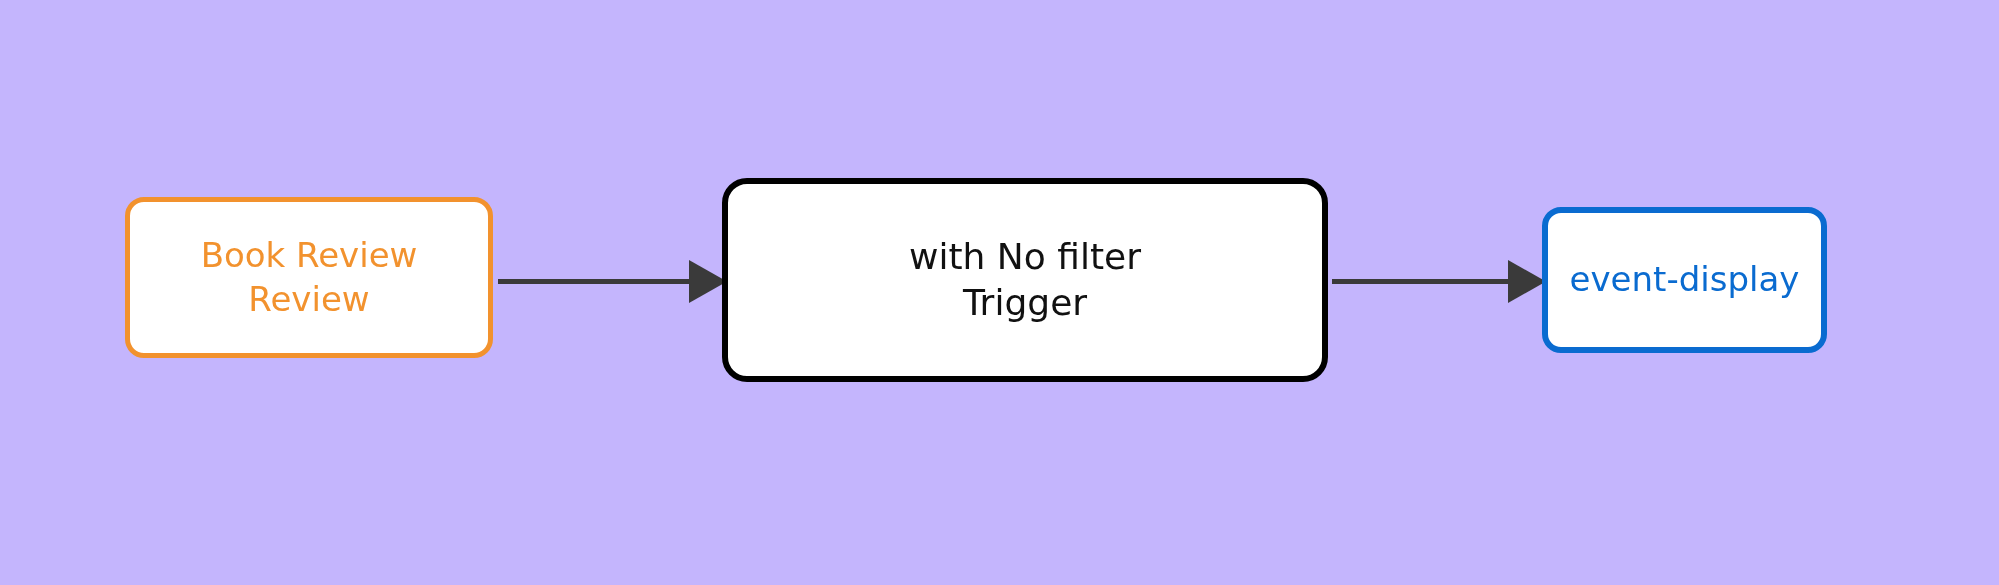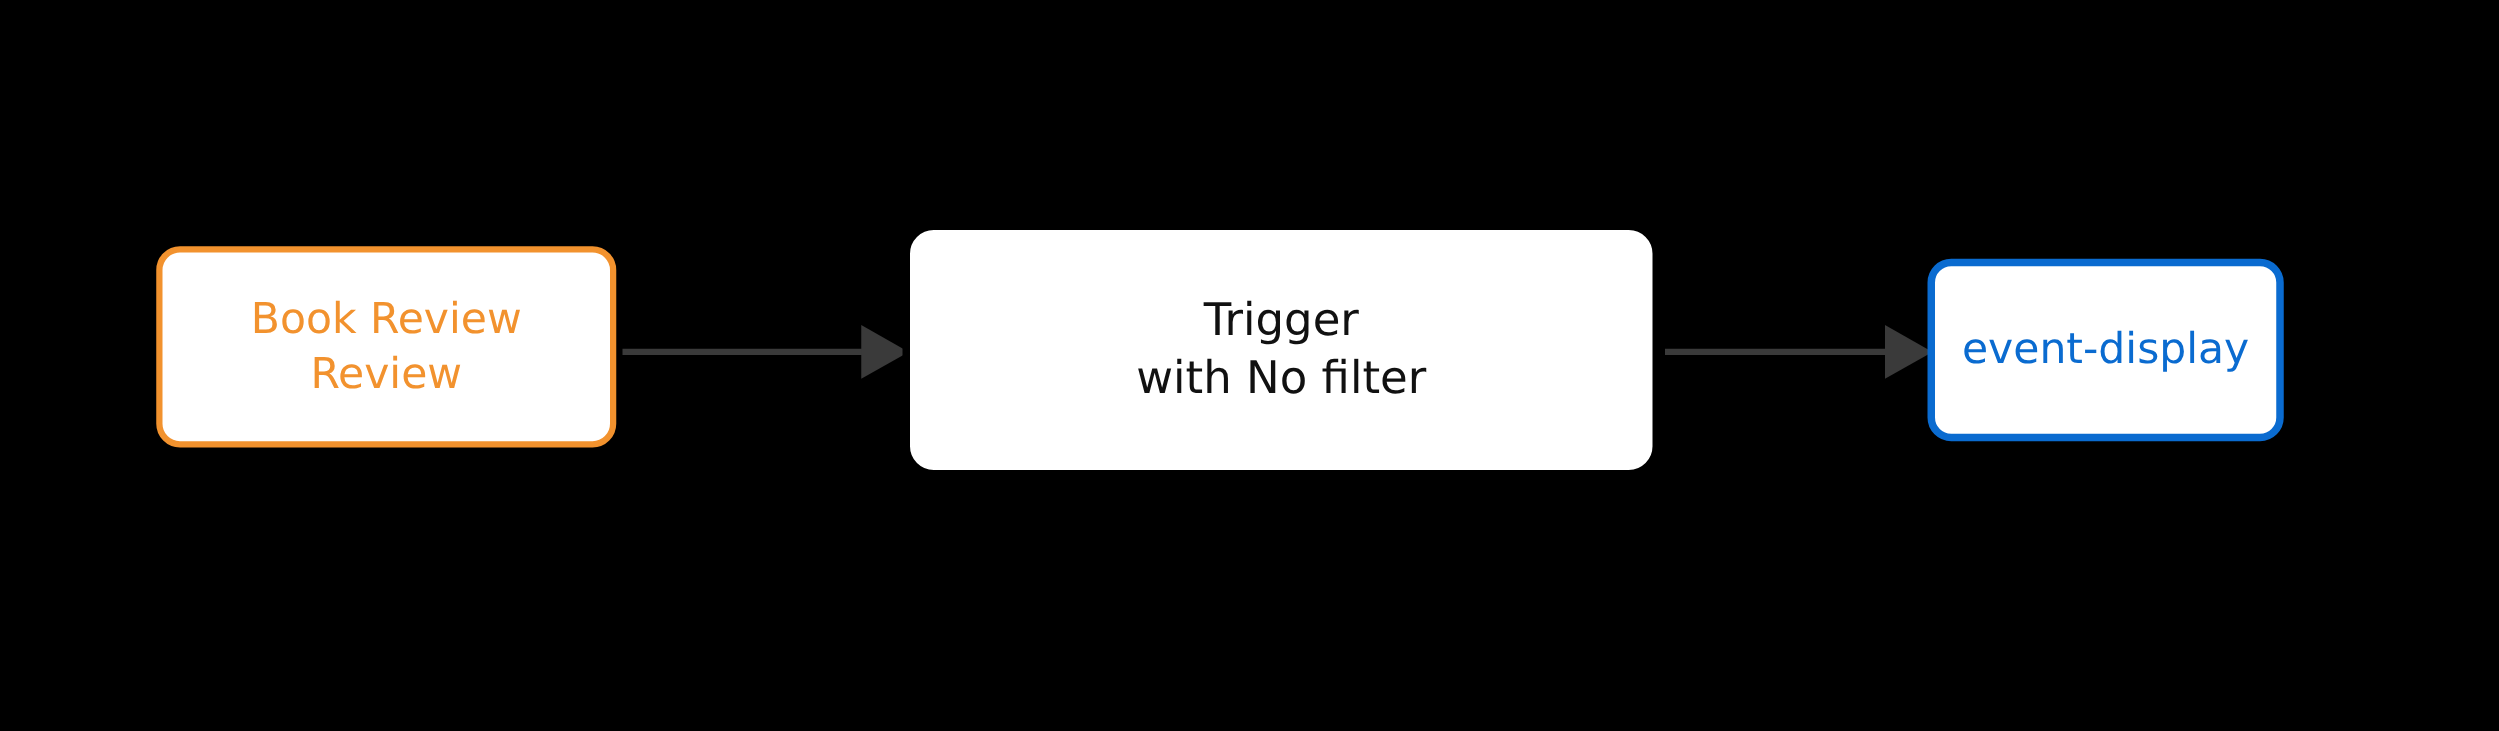--- a/index.html
+++ b/index.html
@@ -7,21 +7,21 @@
     padding: 0;
     background: #ffffff;
   }
   body {
     font-family: "DejaVu Sans", "Liberation Sans", sans-serif;
   }
   #canvas {
     position: relative;
     width: 1999px;
     height: 585px;
-    background: #000000;
+    background: #c4b5fd;
     overflow: hidden;
   }
   .node {
     position: absolute;
     box-sizing: border-box;
     display: flex;
     flex-direction: column;
     align-items: center;
     justify-content: center;
     background: #ffffff;
@@ -96,22 +96,22 @@
     <span class="line">Book Review</span>
     <span class="line">Review</span>
   </div>
 
   <svg class="edge" id="edge-broker-trigger" viewBox="0 0 235 55" width="235" height="55" xmlns="http://www.w3.org/2000/svg">
     <line x1="3" y1="26.5" x2="200" y2="26.5" stroke="#3A3A3A" stroke-width="5"></line>
     <polygon points="194,5 232,26.5 194,48" fill="#3A3A3A"></polygon>
   </svg>
 
   <div class="node" id="node-trigger">
+    <span class="line">with No filter</span>
     <span class="line">Trigger</span>
-    <span class="line">with No filter</span>
   </div>
 
   <svg class="edge" id="edge-trigger-sink" viewBox="0 0 220 55" width="220" height="55" xmlns="http://www.w3.org/2000/svg">
     <line x1="3" y1="26.5" x2="185" y2="26.5" stroke="#3A3A3A" stroke-width="5"></line>
     <polygon points="179,5 217,26.5 179,48" fill="#3A3A3A"></polygon>
   </svg>
 
   <div class="node" id="node-sink">
     <span class="line">event-display</span>
   </div>

